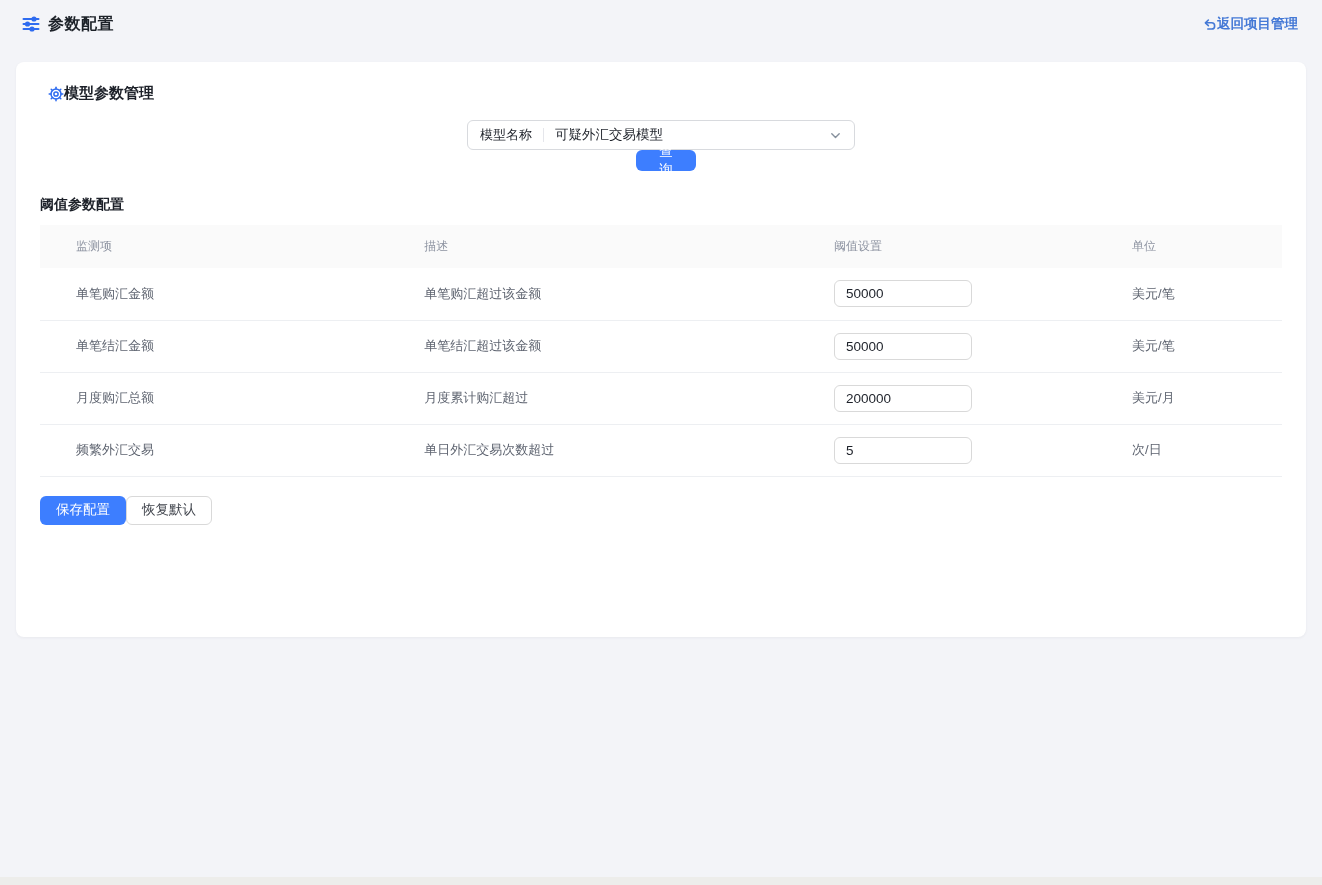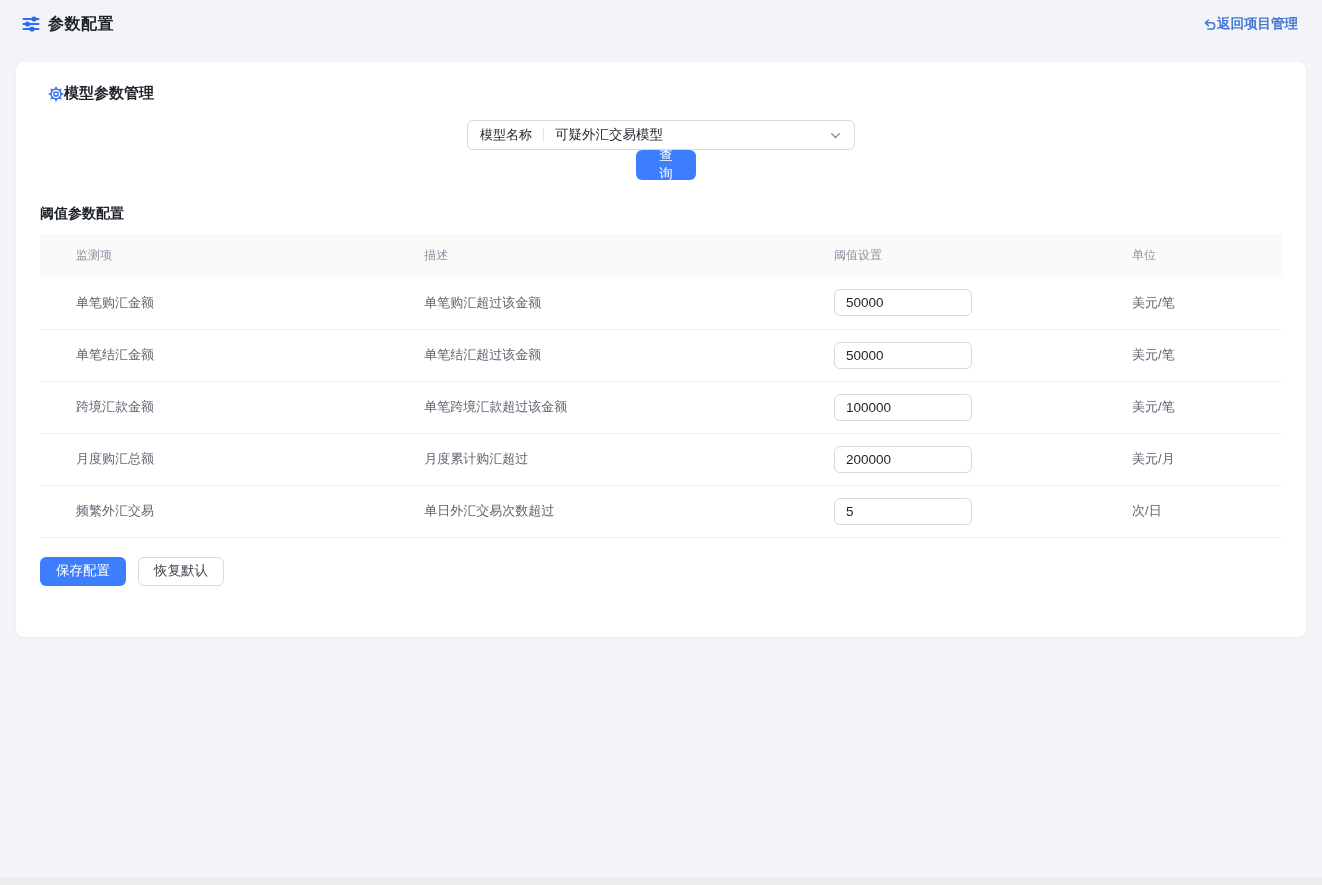--- a/index.html
+++ b/index.html
@@ -46,21 +46,21 @@
     width:388px;height:30px;
     border:1px solid #D8DADE;border-radius:6px;
     display:flex;align-items:center;
     padding:0 12px;background:#fff;cursor:pointer;
   }
   .select-label{font-size:13px;color:#1D2129;white-space:nowrap;}
   .select-divider{width:1px;height:14px;background:#E5E6EB;margin:0 11px;}
   .select-value{flex:1;font-size:13.5px;color:#1D2129;white-space:nowrap;overflow:hidden;}
   .chevron{color:#86909C;display:flex;align-items:center;}
   .btn{
-    height:30px;border:none;border-radius:6px;
+    height:21px;border:none;border-radius:6px;
     font-family:inherit;font-size:13.5px;cursor:pointer;
     display:inline-flex;align-items:center;justify-content:center;
   }
   .btn-primary{background:var(--accent);color:#fff;padding:0 17px;}
   .btn-query{margin-left:10px;width:60px;}
   .btn-outline{
     background:#fff;color:#42464E;border:1px solid #D9D9D9;padding:0 15px;
   }
   
   .section-title{margin-top:25px;font-size:14px;font-weight:bold;color:#1D2129;}
@@ -78,21 +78,21 @@
     border-bottom:1px solid #EDEFF2;
     color:#5E6470;font-size:13px;text-align:left;vertical-align:middle;
   }
   .threshold-input{
     width:138px;height:27px;
     border:1px solid #D9D9D9;border-radius:6px;
     padding:0 11px;font-size:13.5px;color:#1D2129;
     font-family:inherit;outline:none;background:#fff;
   }
   
-  .actions{margin-top:19px;display:flex;align-items:center;gap:12px;}
+  .actions{margin-top:19px;display:flex;align-items:center;}
   .btn-save{padding:0 16px;height:29px;}
   .btn-reset{height:29px;}
   
   .bottom-strip{
     position:absolute;left:0;bottom:0;width:100%;height:8px;background:#EDEDEB;
   }
 </style>
 </head>
 <body>
 
@@ -184,28 +184,20 @@
 
     <tr>
       <td>单笔结汇金额</td>
       <td>单笔结汇超过该金额</td>
       <td>
         <input class="threshold-input" type="text" value="50000" style="">
       </td>
       <td>美元/笔</td>
     </tr>
 
-    <tr>
-      <td>跨境汇款金额</td>
-      <td>单笔跨境汇款超过该金额</td>
-      <td>
-        <input class="threshold-input" type="text" value="100000" style="">
-      </td>
-      <td>美元/笔</td>
-    </tr>
 
     <tr>
       <td>月度购汇总额</td>
       <td>月度累计购汇超过</td>
       <td>
         <input class="threshold-input" type="text" value="200000" style="">
       </td>
       <td>美元/月</td>
     </tr>
 

